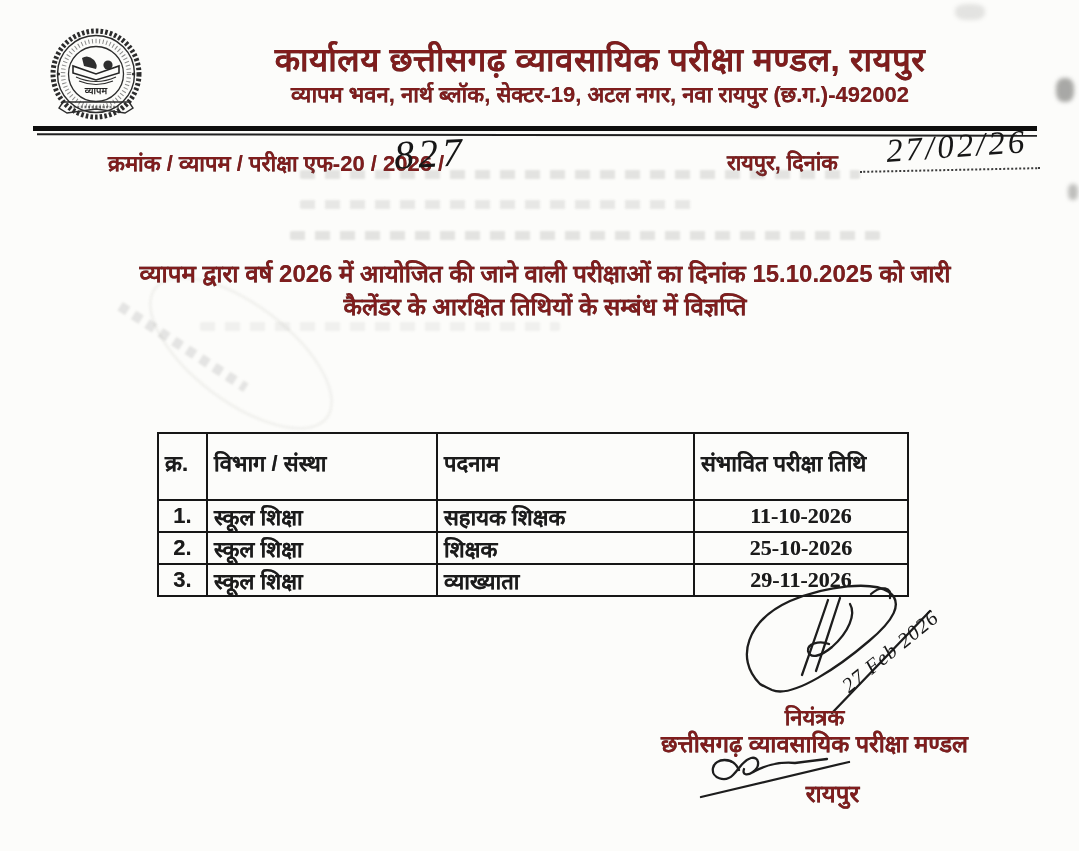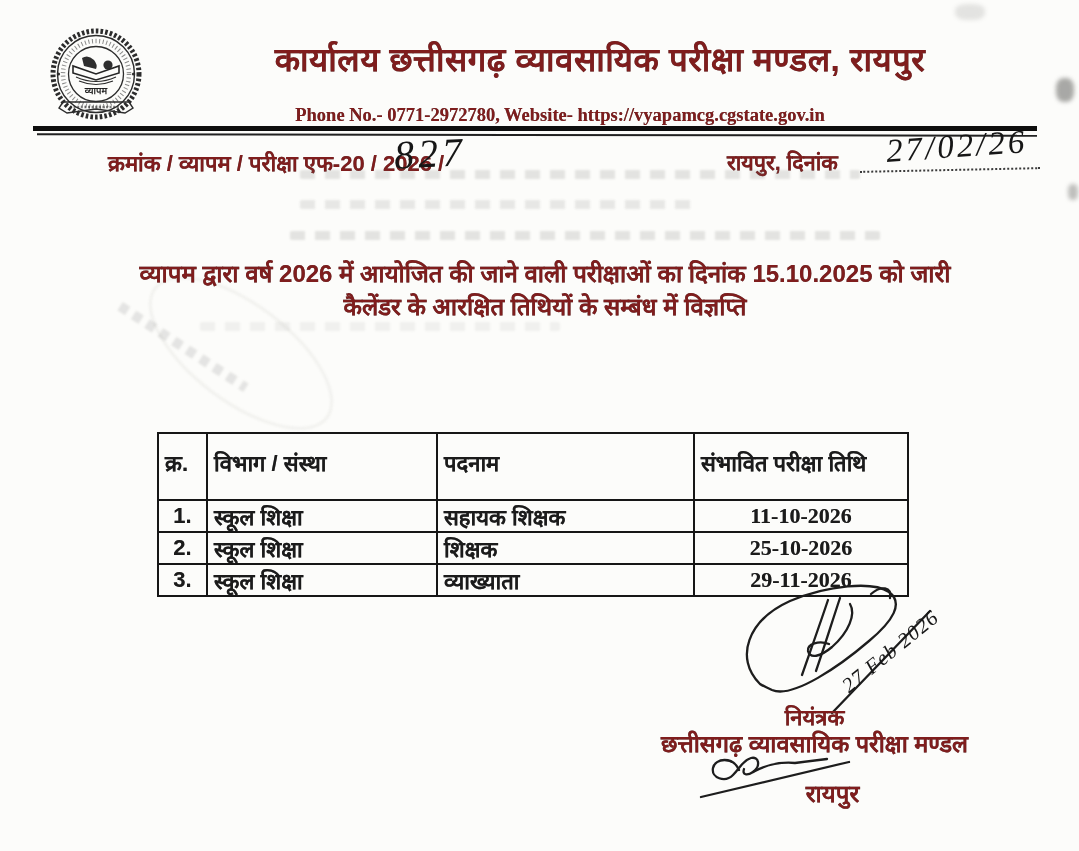--- a/index.html
+++ b/index.html
@@ -79,21 +79,21 @@
     <path d="M36 30 q6 -4 12 2 q4 5 2 9 l-12 -3 z" fill="#2e2e2e"></path>
     <circle cx="62" cy="37" r="4.6" fill="#2e2e2e"></circle>
     <path d="M27 45 L50 52 L73 45 L73 38 L50 46 L27 38 Z" fill="none" stroke="#262626" stroke-width="1.6"></path>
     <path d="M30 49 q20 9 40 0 M33 53 q17 7 34 0" class="seal-line" stroke-width="1.1"></path>
     <text x="50" y="66" text-anchor="middle" font-size="9.5" font-weight="700" fill="#1f1f1f" font-family="Liberation Sans, sans-serif">व्यापम</text>
     <path d="M17 74 L83 74 L87 80 L79 85 L50 81 L21 85 L13 80 Z" class="seal-line" stroke-width="1.4"></path>
     <path d="M24 79 h52" class="seal-line" stroke-width="2.4" stroke-dasharray="2 1.6" opacity=".6"></path>
   </svg>
 
   <div class="abs ink bold center hdr-title">कार्यालय छत्तीसगढ़ व्यावसायिक परीक्षा मण्डल, रायपुर</div>
-  <div class="abs ink bold center hdr-phone">Phone No.- 0771-2972780,  Website- https://vyapamcg.cgstate.gov.in</div>
+  <div class="abs ink bold center hdr-addr">व्यापम भवन, नार्थ ब्लॉक,  सेक्टर-19, अटल नगर, नवा रायपुर (छ.ग.)-492002</div>
   <div class="abs rule-thick"></div>
   <div class="abs rule-thin"></div>
 
   <div class="abs ink bold ref-label">क्रमांक / व्यापम / परीक्षा एफ-20 / 2026 /</div>
   <div class="abs hw ref-no">827</div>
   <div class="abs ink bold date-label">रायपुर, दिनांक</div>
   <div class="abs date-dots"></div>
   <div class="abs hw date-hw">27/02/26</div>
 
   <div class="abs bleed" style="left:300px;top:170px;width:560px;"></div>

